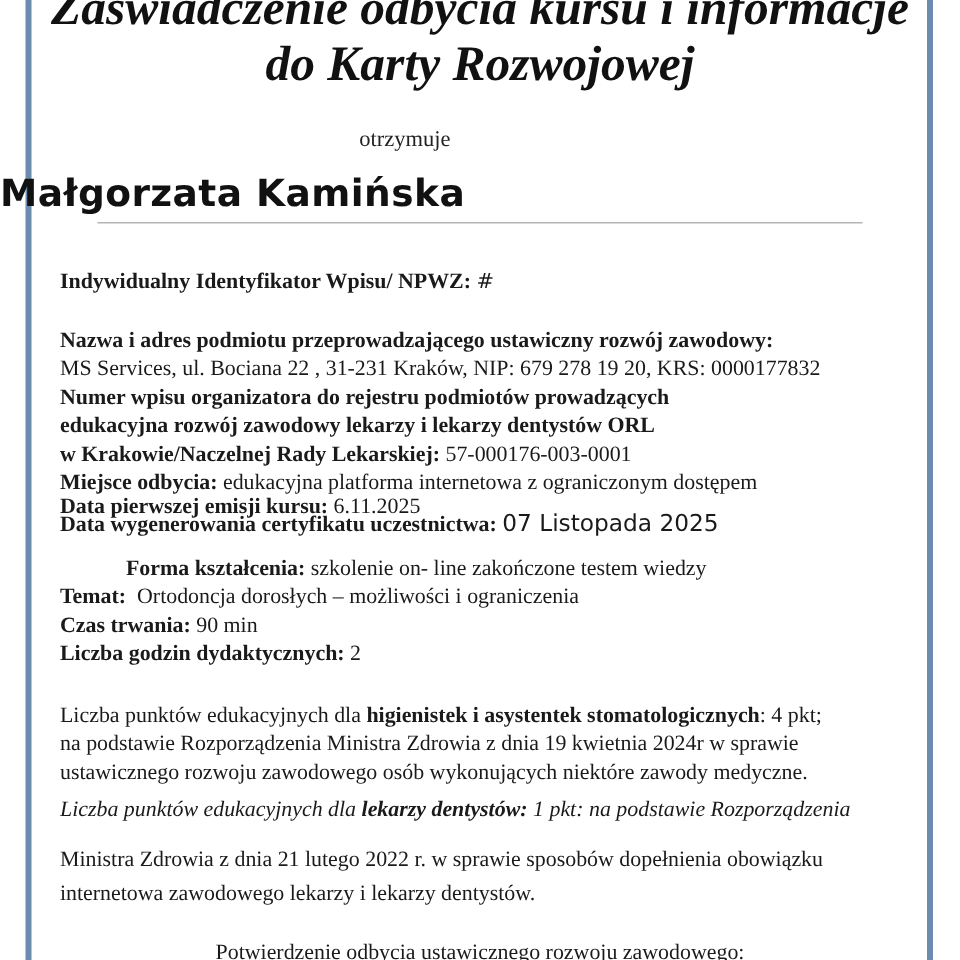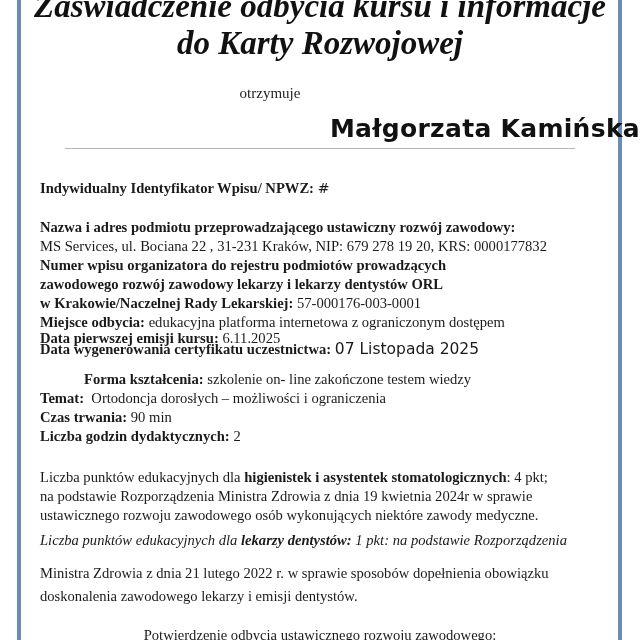--- a/index.html
+++ b/index.html
@@ -46,21 +46,21 @@
       width: 540px;
       text-align: center;
       font-size: 15px;
       color: #222;
     }
     .name {
       position: absolute;
       top: 114px;
       left: 0;
       width: 640px;
-      text-align: right;
+      text-align: left;
       font-family: "DejaVu Sans", "Liberation Sans", sans-serif;
       font-weight: bold;
       font-size: 25px;
       letter-spacing: 0.3px;
       color: #111;
     }
     .name-rule {
       position: absolute;
       top: 148px;
       left: 65px;
@@ -108,21 +108,21 @@
 
   <div class="line" style="top:179px;">
     <span class="b">Indywidualny Identyfikator Wpisu/ NPWZ:</span>
     <span class="sans">#</span>
   </div>
 
   <div class="line b" style="top:218px;">Nazwa i adres podmiotu przeprowadzającego ustawiczny rozwój zawodowy:</div>
   <div class="line" style="top:237px;">MS Services, ul. Bociana 22 , 31-231 Kraków, NIP: 679 278 19 20, KRS: 0000177832</div>
 
   <div class="line b" style="top:256px;">Numer wpisu organizatora do rejestru podmiotów prowadzących</div>
-  <div class="line b" style="top:275px;">zawodowego rozwój zawodowy lekarzy i lekarzy dentystów ORL</div>
+  <div class="line b" style="top:275px;">edukacyjna rozwój zawodowy lekarzy i lekarzy dentystów ORL</div>
   <div class="line" style="top:294px;font-family:Liberation Serif, serif;">
     <span class="b">w Krakowie/Naczelnej Rady Lekarskiej:</span>
     <span>57-000176-003-0001</span>
   </div>
 
   <div class="line" style="top:313px;">
     <span class="b">Miejsce odbycia:</span>
     <span>edukacyjna platforma internetowa z ograniczonym dostępem</span>
   </div>
   <div class="line" style="top:329px;">
@@ -153,16 +153,16 @@
   <div class="line" style="top:468px;">
     <span>Liczba punktów edukacyjnych dla </span><span class="b">higienistek i asystentek stomatologicznych</span><span>: 4 pkt;</span>
   </div>
   <div class="line" style="top:487px;">na podstawie Rozporządzenia Ministra Zdrowia z dnia 19 kwietnia 2024r w sprawie</div>
   <div class="line" style="top:506px;">ustawicznego rozwoju zawodowego osób wykonujących niektóre zawody medyczne.</div>
 
   <div class="line" style="top:531px;font-style:italic;">
     <span>Liczba punktów edukacyjnych dla </span><span class="b">lekarzy dentystów:</span><span> 1 pkt: na podstawie Rozporządzenia</span>
   </div>
   <div class="line" style="top:550px;margin-top:14px;">Ministra Zdrowia z dnia 21 lutego 2022 r. w sprawie sposobów dopełnienia obowiązku</div>
-  <div class="line" style="top:587px;">doskonalenia zawodowego lekarzy i emisji dentystów.</div>
+  <div class="line" style="top:587px;">internetowa zawodowego lekarzy i lekarzy dentystów.</div>
 </div>
 
 <div class="center-line" style="top:627px;">Potwierdzenie odbycia ustawicznego rozwoju zawodowego:</div>
 
 </body></html>

